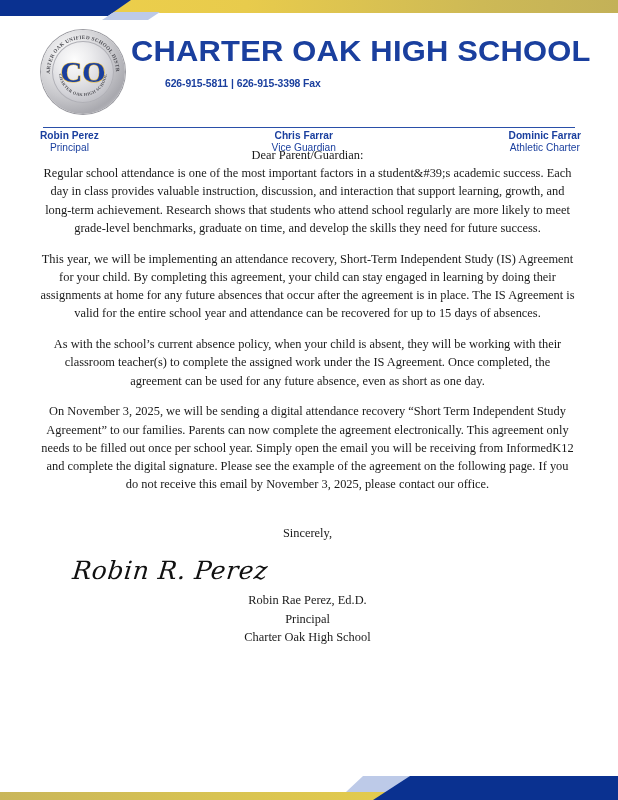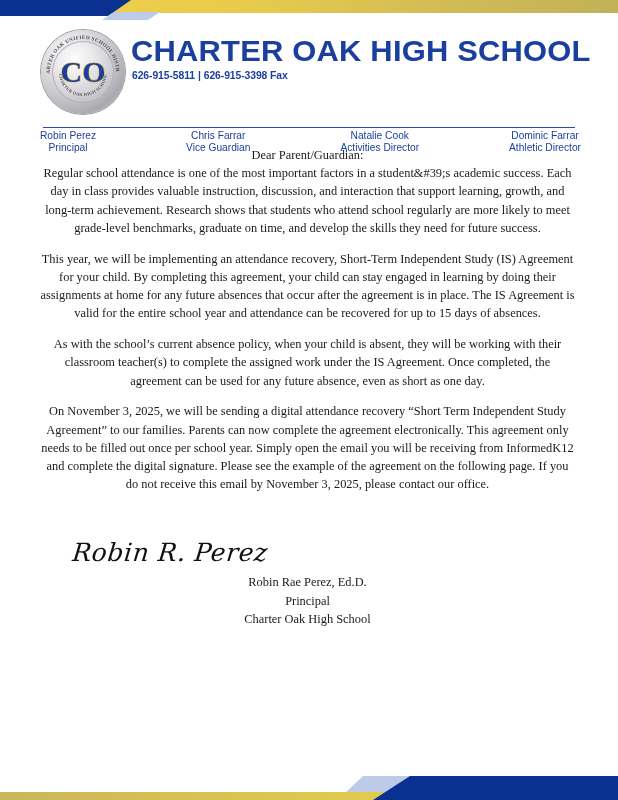--- a/index.html
+++ b/index.html
@@ -114,21 +114,21 @@
     position: absolute;
     left: 132px;
     font-family: "Liberation Sans", sans-serif;
     font-size: 10.4px;
     font-weight: bold;
     color: #1a3f9e;
     white-space: nowrap;
     letter-spacing: -0.1px;
   }
   .addr1 { top: 50px; }
-  .addr2 { top: 48px; }
+  .addr2 { top: 56px; margin-left: 33px; }
   .addr-sep { font-weight: bold; padding: 0 3px; }
 
   .staff-rule {
     position: absolute;
     left: 43px; top: 105px;
     width: 532px;
     height: 1px;
     background: #2a4fa8;
   }
   .staff-row {
@@ -141,21 +141,21 @@
   }
   .staff-cell {
     text-align: center;
     font-family: "Liberation Sans", sans-serif;
     color: #1a3f9e;
     line-height: 1.18;
     padding: 0 2px;
   }
   .staff-name {
     font-size: 10.2px;
-    font-weight: normal;
+    font-weight: bold;
     white-space: nowrap;
   }
   .staff-title {
     font-size: 10.2px;
     font-weight: normal;
     white-space: nowrap;
   }
 
   
   .letter {
@@ -268,40 +268,37 @@
   <div class="staff-row">
     <div class="staff-cell">
       <div class="staff-name">Robin Perez</div>
       <div class="staff-title">Principal</div>
     </div>
     <div class="staff-cell">
       <div class="staff-name">Chris Farrar</div>
       <div class="staff-title">Vice Guardian</div>
     </div>
     <div class="staff-cell">
-      <div class="staff-name">Natalie Cook</div>
-      <div class="staff-title">Activities Director</div>
-    </div>
-    <div class="staff-cell">
       <div class="staff-name">Dominic Farrar</div>
-      <div class="staff-title">Athletic Director</div>
+      <div class="staff-title">Athletic Charter</div>
     </div>
   </div>
 </div>
 
 <div class="letter">
 
   <p class="salutation">Dear Parent/Guardian:</p>
   <p>Regular school attendance is one of the most important factors in a student&amp;#39;s academic success. Each day in class provides valuable instruction, discussion, and interaction that support learning, growth, and long-term achievement. Research shows that students who attend school regularly are more likely to meet grade-level benchmarks, graduate on time, and develop the skills they need for future success.</p>
   <p>This year, we will be implementing an attendance recovery, Short-Term Independent Study (IS) Agreement for your child. By completing this agreement, your child can stay engaged in learning by doing their assignments at home for any future absences that occur after the agreement is in place. The IS Agreement is valid for the entire school year and attendance can be recovered for up to 15 days of absences.</p>
   <p>As with the school’s current absence policy, when your child is absent, they will be working with their classroom teacher(s) to complete the assigned work under the IS Agreement. Once completed, the agreement can be used for any future absence, even as short as one day.</p>
   <p>On November 3, 2025, we will be sending a digital attendance recovery “Short Term Independent Study Agreement” to our families. Parents can now complete the agreement electronically. This agreement only needs to be filled out once per school year. Simply open the email you will be receiving from InformedK12 and complete the digital signature. Please see the example of the agreement on the following page. If you do not receive this email by November 3, 2025, please contact our office.</p>
 
   <div class="spacer-sincerely"></div>
 
+  <p class="tight">Sincerely,</p>
 
   <span class="sig-script">Robin R. Perez</span>
 
   <div class="sig-block">
     <div>Robin Rae Perez, Ed.D.</div>
     <div>Principal</div>
     <div>Charter Oak High School</div>
   </div>
 </div>
 

